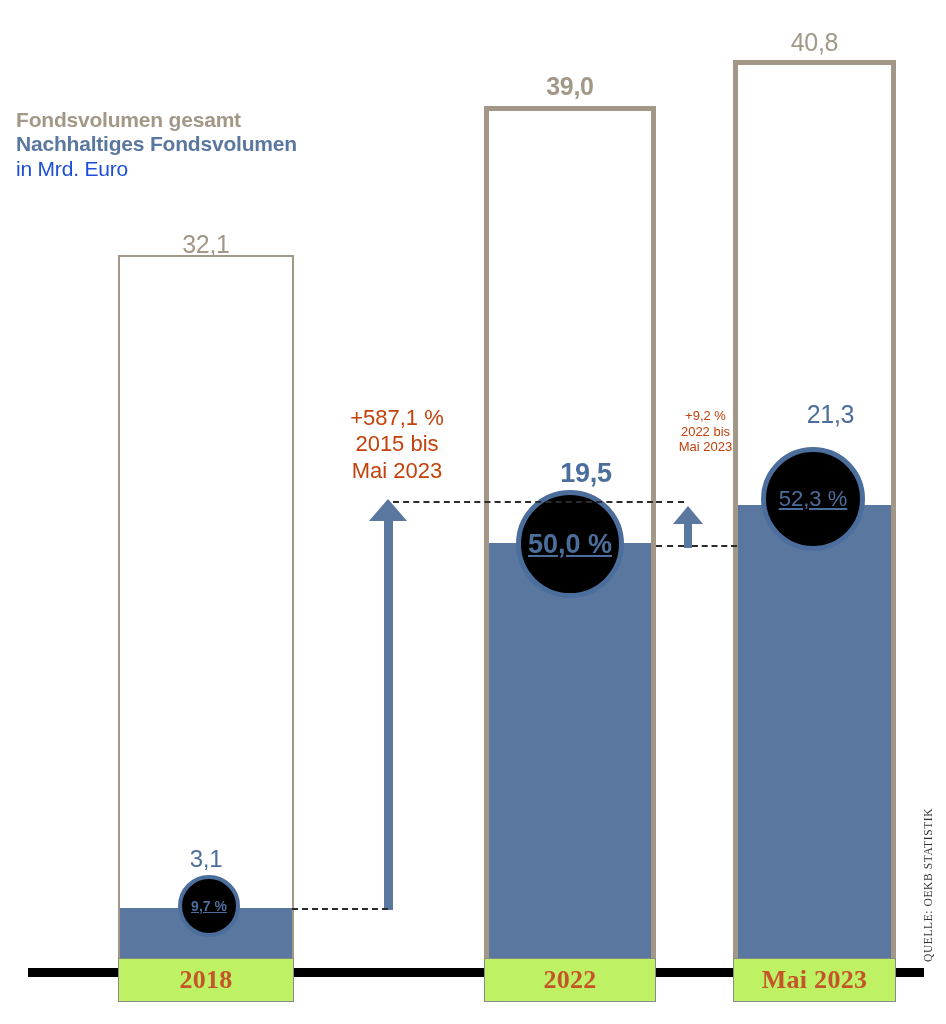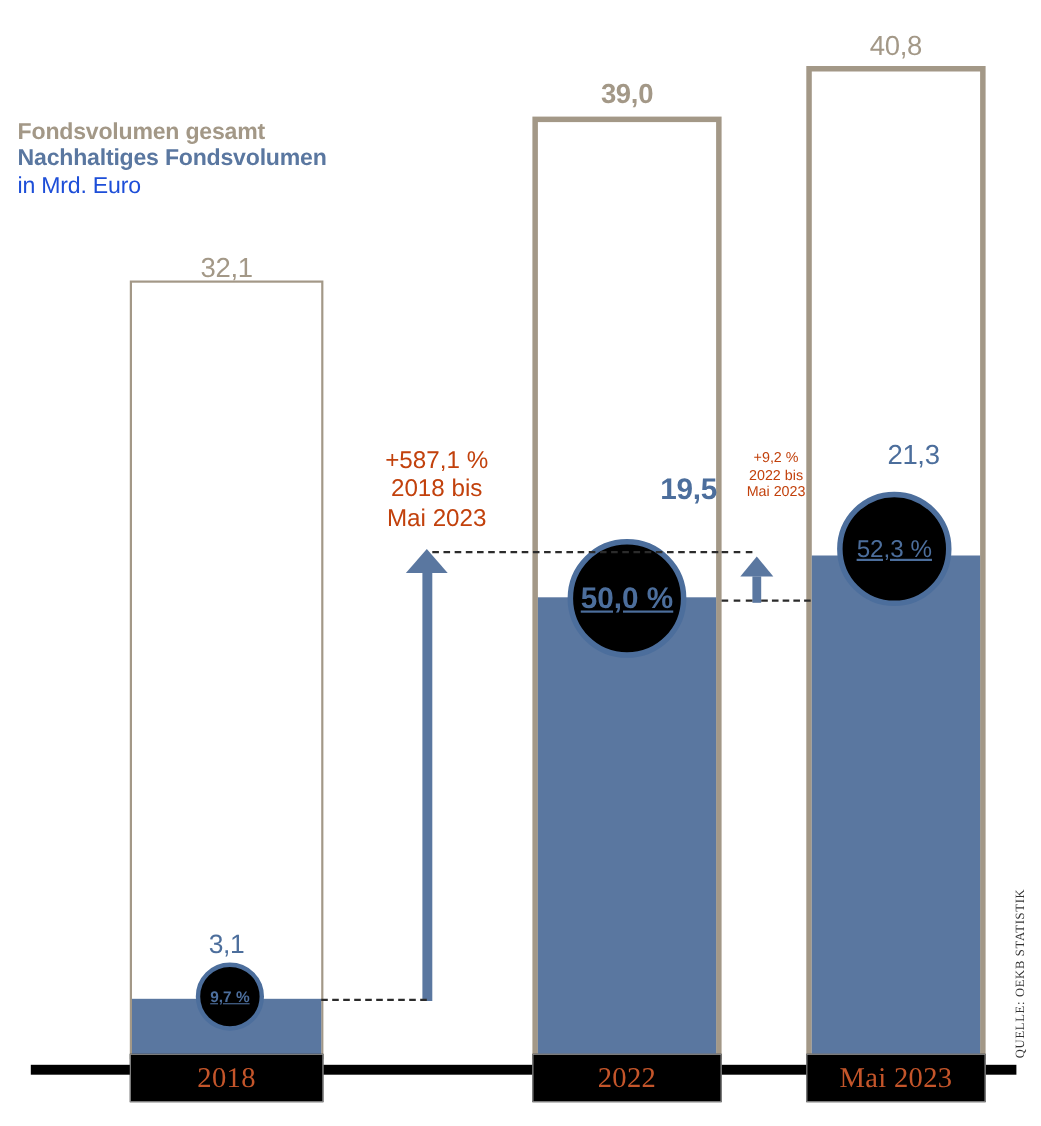--- a/index.html
+++ b/index.html
@@ -45,23 +45,23 @@
   .arrow-shaft{position:absolute;background:#5A77A0;}
   .arrow-head{position:absolute;width:0;height:0;border-left:19px solid transparent;
               border-right:19px solid transparent;border-bottom:22px solid #5A77A0;}
   .arrow-head.sm{border-left-width:15px;border-right-width:15px;border-bottom-width:18px;}
   .dashed{position:absolute;border-top:2px dashed #2b2b2b;height:0;}
 
   
   .axis{position:absolute;background:#000000;height:9px;}
 
   
-  .cat-box{position:absolute;background:#000000;border:1px solid #8a8a8a;
+  .cat-box{position:absolute;background:#bef264;border:1px solid #8a8a8a;
            box-sizing:border-box;display:flex;align-items:center;justify-content:center;
-           font-family:"Liberation Serif",serif;font-weight:normal;
+           font-family:"Liberation Serif",serif;font-weight:bold;
            color:#C4552A;font-size:26px;letter-spacing:0.3px;}
 
   
   .source{position:absolute;font-family:"Liberation Serif",serif;font-size:11.5px;
           color:#333333;letter-spacing:0.6px;white-space:nowrap;
           transform:rotate(-90deg);transform-origin:left top;}
 </style>
 </head>
 <body>
 
@@ -82,37 +82,37 @@
   <div class="sust-label" style="left:126px;top:845px;width:160px;font-size:24px;">3,1</div>
 
   <div class="bubble small" style="left:178px;top:875px;width:62px;height:62px;">9,7 %</div>
 
   <div class="total-label bold" style="left:484px;top:72px;width:172px;">39,0</div>
 
   <div class="bar-outline" style="left:484px;top:106px;width:172px;height:857px;border:5px solid #A39887;"></div>
 
   <div class="bar-fill" style="left:489px;top:543px;width:162px;height:415px;"></div>
 
-  <div class="sust-label bold" style="left:490px;top:430px;width:192px;padding-left:40px;">19,5</div>
+  <div class="sust-label bold" style="left:490px;top:458px;width:192px;">19,5</div>
 
   <div class="bubble big" style="left:516px;top:490px;width:108px;height:108px;">50,0 %</div>
 
   <div class="total-label" style="left:733px;top:28px;width:163px;">40,8</div>
 
   <div class="bar-outline" style="left:733px;top:60px;width:163px;height:903px;border:5px solid #A39887;"></div>
 
   <div class="bar-fill" style="left:738px;top:505px;width:153px;height:453px;"></div>
 
   <div class="sust-label" style="left:738px;top:400px;width:153px;margin-left:16px;">21,3</div>
 
   <div class="bubble plain" style="left:761px;top:447px;width:104px;height:104px;">52,3 %</div>
 
   <div class="growth" style="left:322px;top:405px;width:150px;">
     <div>+587,1 %</div>
-    <div>2018 bis</div>
+    <div>2015 bis</div>
     <div>Mai 2023</div>
   </div>
 
   <div class="arrow-shaft" style="left:384px;top:520px;width:9px;height:390px;"></div>
   <div class="arrow-head" style="left:369px;top:499px;"></div>
 
   <div class="dashed" style="left:292px;top:908px;width:96px;"></div>
 
   <div class="dashed" style="left:393px;top:501px;width:260px;"></div>
 

